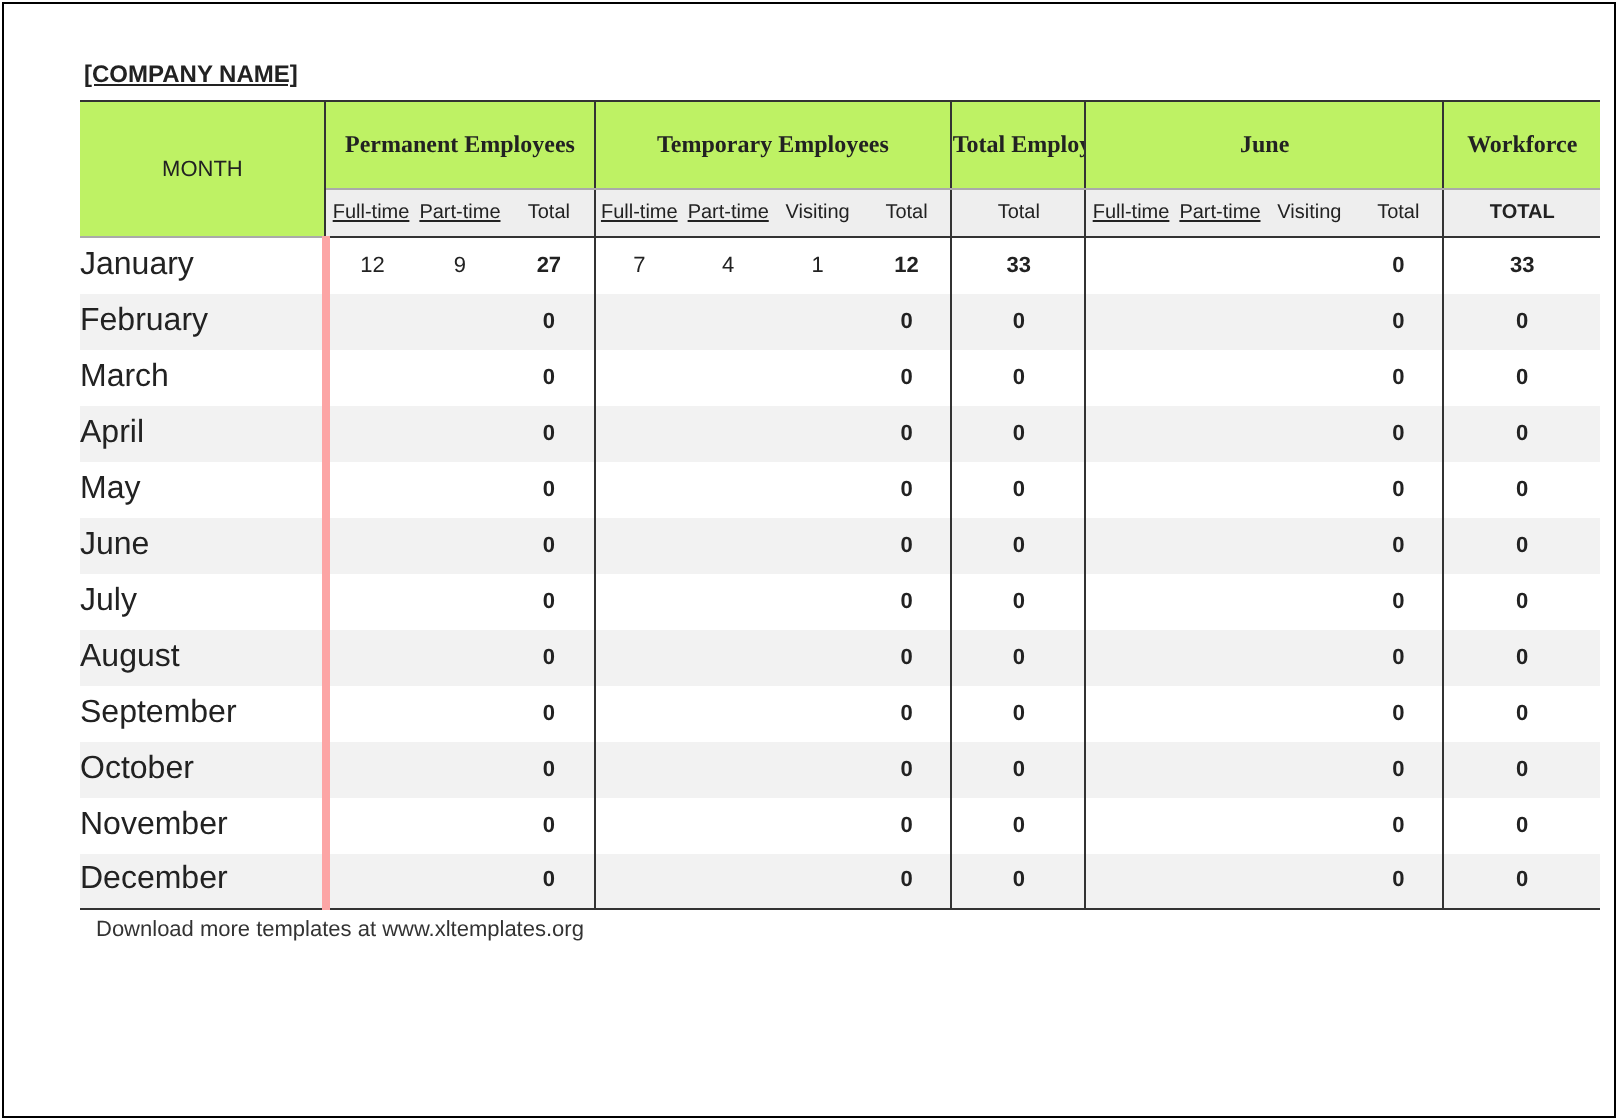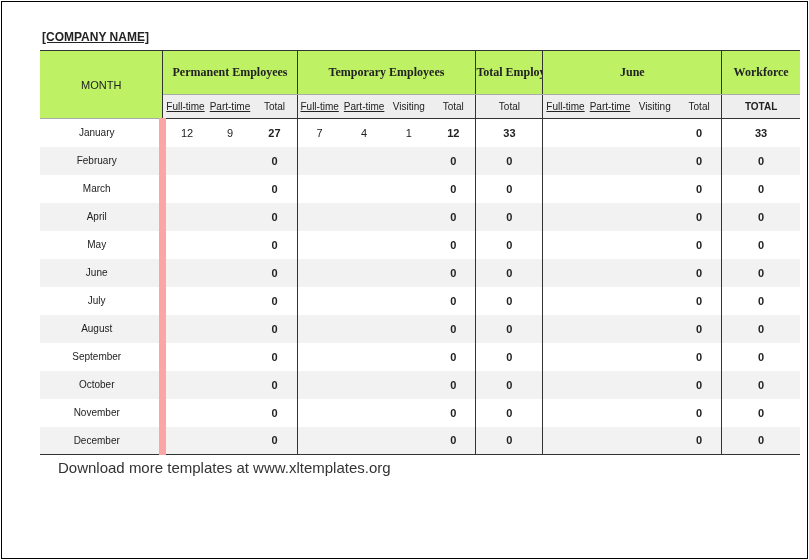--- a/index.html
+++ b/index.html
@@ -90,32 +90,32 @@
   
   tbody td {
     height: 28px;
     font-size: 11px;
     color: #222;
     text-align: center;
     vertical-align: middle;
   }
   tbody tr.alt td { background: #f2f2f2; }
   tbody td.month {
-    text-align: center;
+    text-align: left;
     padding-right: 6px;
-    border-right: 7px solid #fca5a5;
-    font-size: 10px;
+    border-right: 4px solid #fca5a5;
+    font-size: 16px;
   }
   tbody td.rb { border-right: 1px solid #333; }
   tbody td.bold { font-weight: bold; }
   tbody tr.last td { border-bottom: 1px solid #333; }
   .footer {
-    font-size: 15px;
+    font-size: 11px;
     color: #333;
-    margin: 4px 0 0 18px;
+    margin: 4px 0 0 8px;
   }
   
   col.c-month { width: 110px; }
   col.c-n { width: 40px; }
   col.c-tot { width: 60px; }
   col.c-wf { width: 70px; }
 </style>
 </head>
 <body>
 

